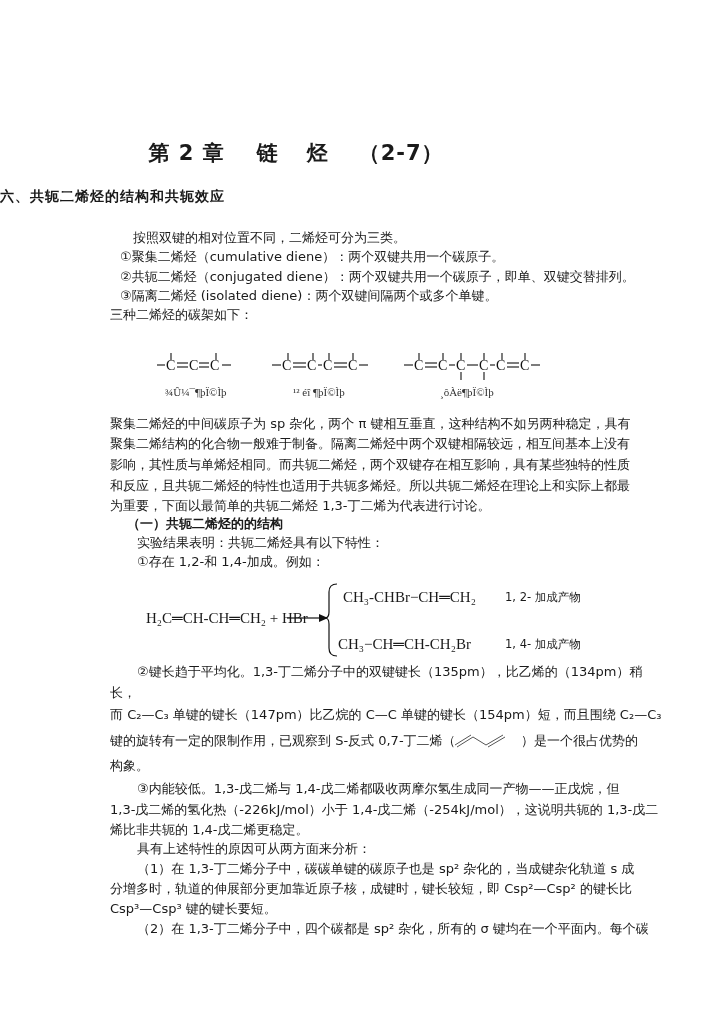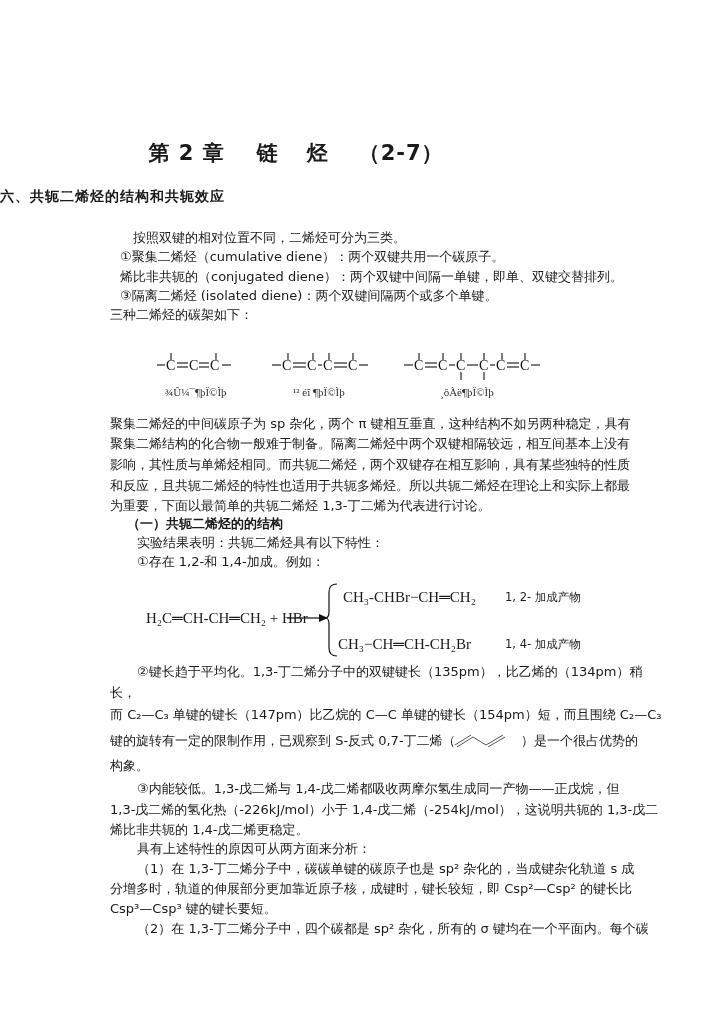--- a/index.html
+++ b/index.html
@@ -19,21 +19,21 @@
 <body>
 
 <div class="abs title">
   <span>第 2 章</span><span style="width:32px"></span><span>链</span><span style="width:28px"></span><span>烃</span><span style="width:30px"></span><span>（2-7）</span>
 </div>
 
 <div class="abs subtitle">六、共轭二烯烃的结构和共轭效应</div>
 
 <div class="abs line" style="left:133px;top:229px;">按照双键的相对位置不同，二烯烃可分为三类。</div>
 <div class="abs line" style="left:120px;top:248px;">①聚集二烯烃（cumulative diene）：两个双键共用一个碳原子。</div>
-<div class="abs line" style="left:120px;top:268px;">烯比非共轭的（conjugated diene）：两个双键中间隔一单键，即单、双键交替排列。</div>
+<div class="abs line" style="left:120px;top:268px;">②共轭二烯烃（conjugated diene）：两个双键共用一个碳原子，即单、双键交替排列。</div>
 <div class="abs line" style="left:120px;top:287px;">③隔离二烯烃 (isolated diene)：两个双键间隔两个或多个单键。</div>
 <div class="abs line" style="left:110px;top:306px;">三种二烯烃的碳架如下：</div>
 
 <svg class="abs" style="left:140px;top:340px;" width="460" height="50">
   <g font-family="Liberation Serif, DejaVu Serif, serif" font-size="14" fill="#111" stroke="#111" stroke-width="1.1">
 
     <line x1="17" y1="25" x2="25" y2="25"></line>
     <text x="26" y="30" stroke="none">C</text>
     <line x1="31" y1="13" x2="31" y2="20"></line>
     <line x1="37" y1="23" x2="48" y2="23"></line>

